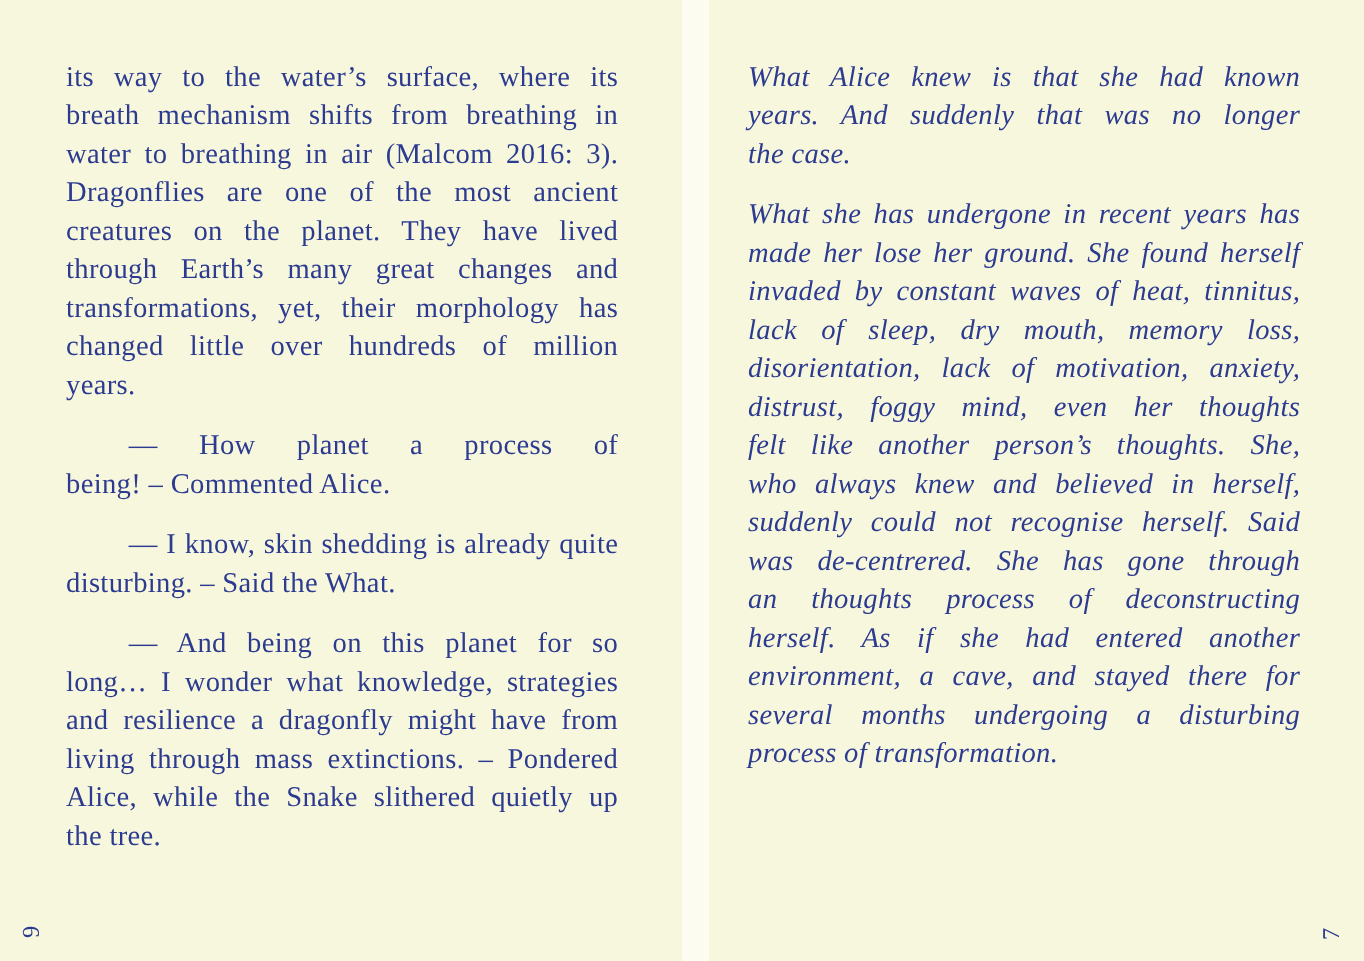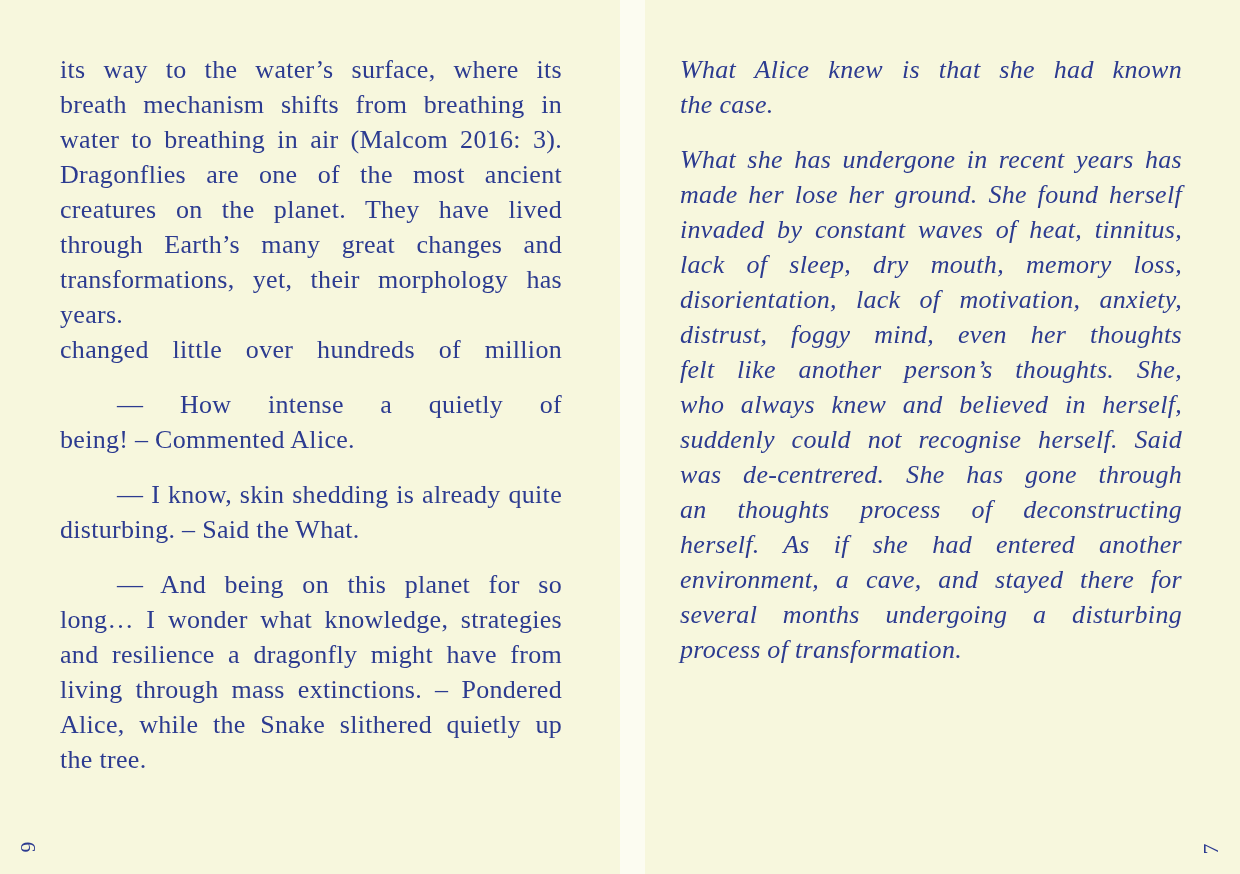--- a/index.html
+++ b/index.html
@@ -57,25 +57,25 @@
   <div class="page page-left">
     <div class="text-col">
         <div class="para">
           <div class="line">its way to the water’s surface, where its</div>
           <div class="line">breath mechanism shifts from breathing in</div>
           <div class="line">water to breathing in air (Malcom 2016: 3).</div>
           <div class="line">Dragonflies are one of the most ancient</div>
           <div class="line">creatures on the planet. They have lived</div>
           <div class="line">through Earth’s many great changes and</div>
           <div class="line">transformations, yet, their morphology has</div>
+          <div class="line">changed little over hundreds of million</div>
           <div class="line final">years.</div>
-          <div class="line">changed little over hundreds of million</div>
         </div>
         <div class="para indent">
-          <div class="line">— How intense a quietly of</div>
+          <div class="line">— How planet a process of</div>
           <div class="line final">being! – Commented Alice.</div>
         </div>
         <div class="para indent">
           <div class="line">— I know, skin shedding is already quite</div>
           <div class="line final">disturbing. – Said the What.</div>
         </div>
         <div class="para indent">
           <div class="line">— And being on this planet for so</div>
           <div class="line">long… I wonder what knowledge, strategies</div>
           <div class="line">and resilience a dragonfly might have from</div>
@@ -84,20 +84,21 @@
           <div class="line final">the tree.</div>
         </div>
       </div>
     <div class="folio folio-left">6</div>
   </div>
   <div class="gutter"></div>
   <div class="page page-right">
     <div class="text-col">
         <div class="para">
           <div class="line">What Alice knew is that she had known</div>
+          <div class="line">years. And suddenly that was no longer</div>
           <div class="line final">the case.</div>
         </div>
         <div class="para">
           <div class="line">What she has undergone in recent years has</div>
           <div class="line">made her lose her ground. She found herself</div>
           <div class="line">invaded by constant waves of heat, tinnitus,</div>
           <div class="line">lack of sleep, dry mouth, memory loss,</div>
           <div class="line">disorientation, lack of motivation, anxiety,</div>
           <div class="line">distrust, foggy mind, even her thoughts</div>
           <div class="line">felt like another person’s thoughts. She,</div>

